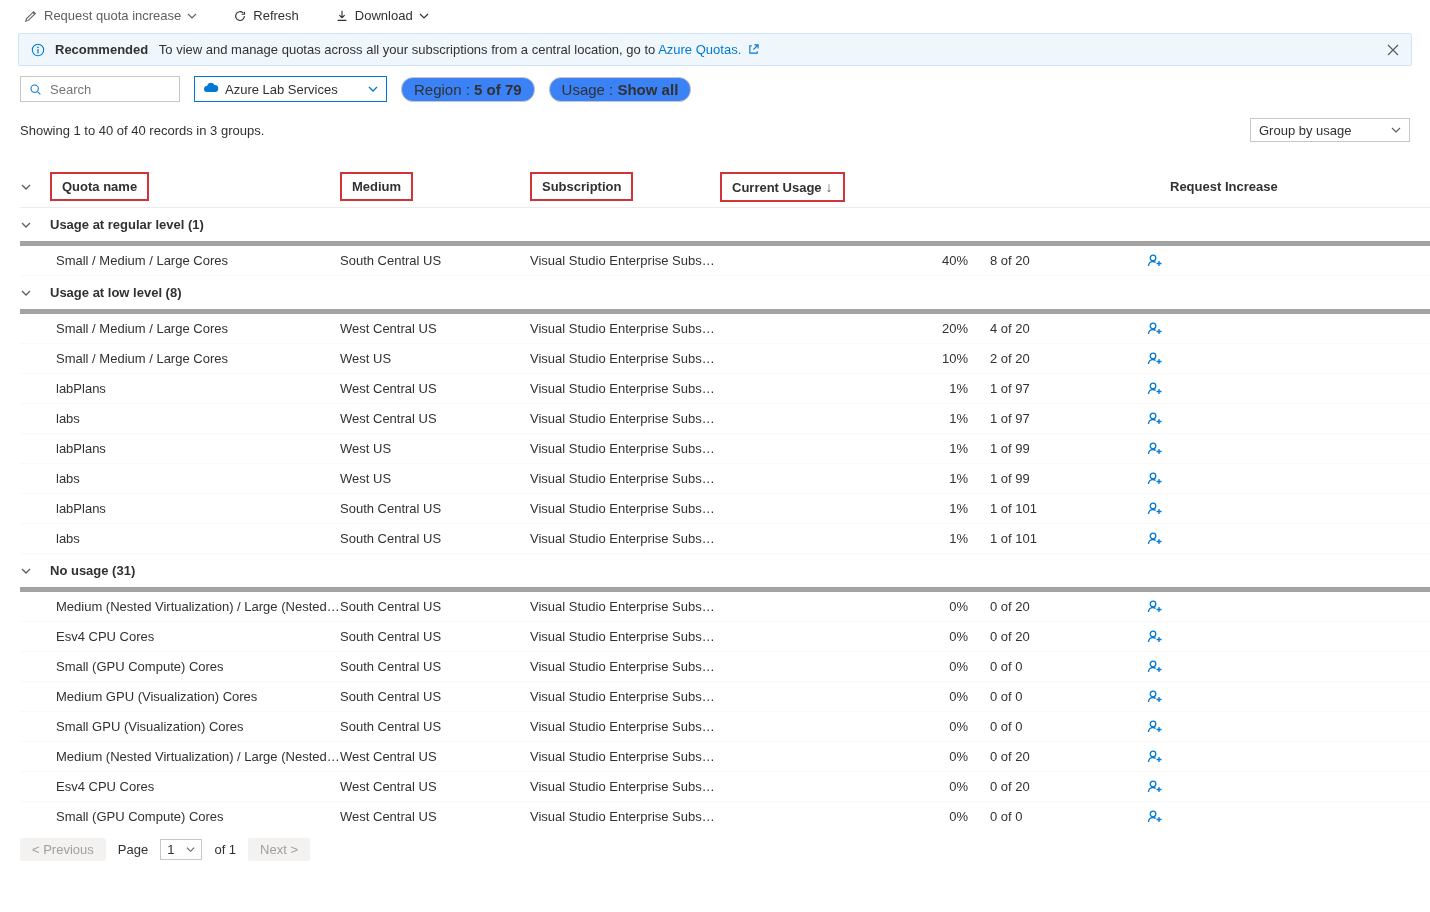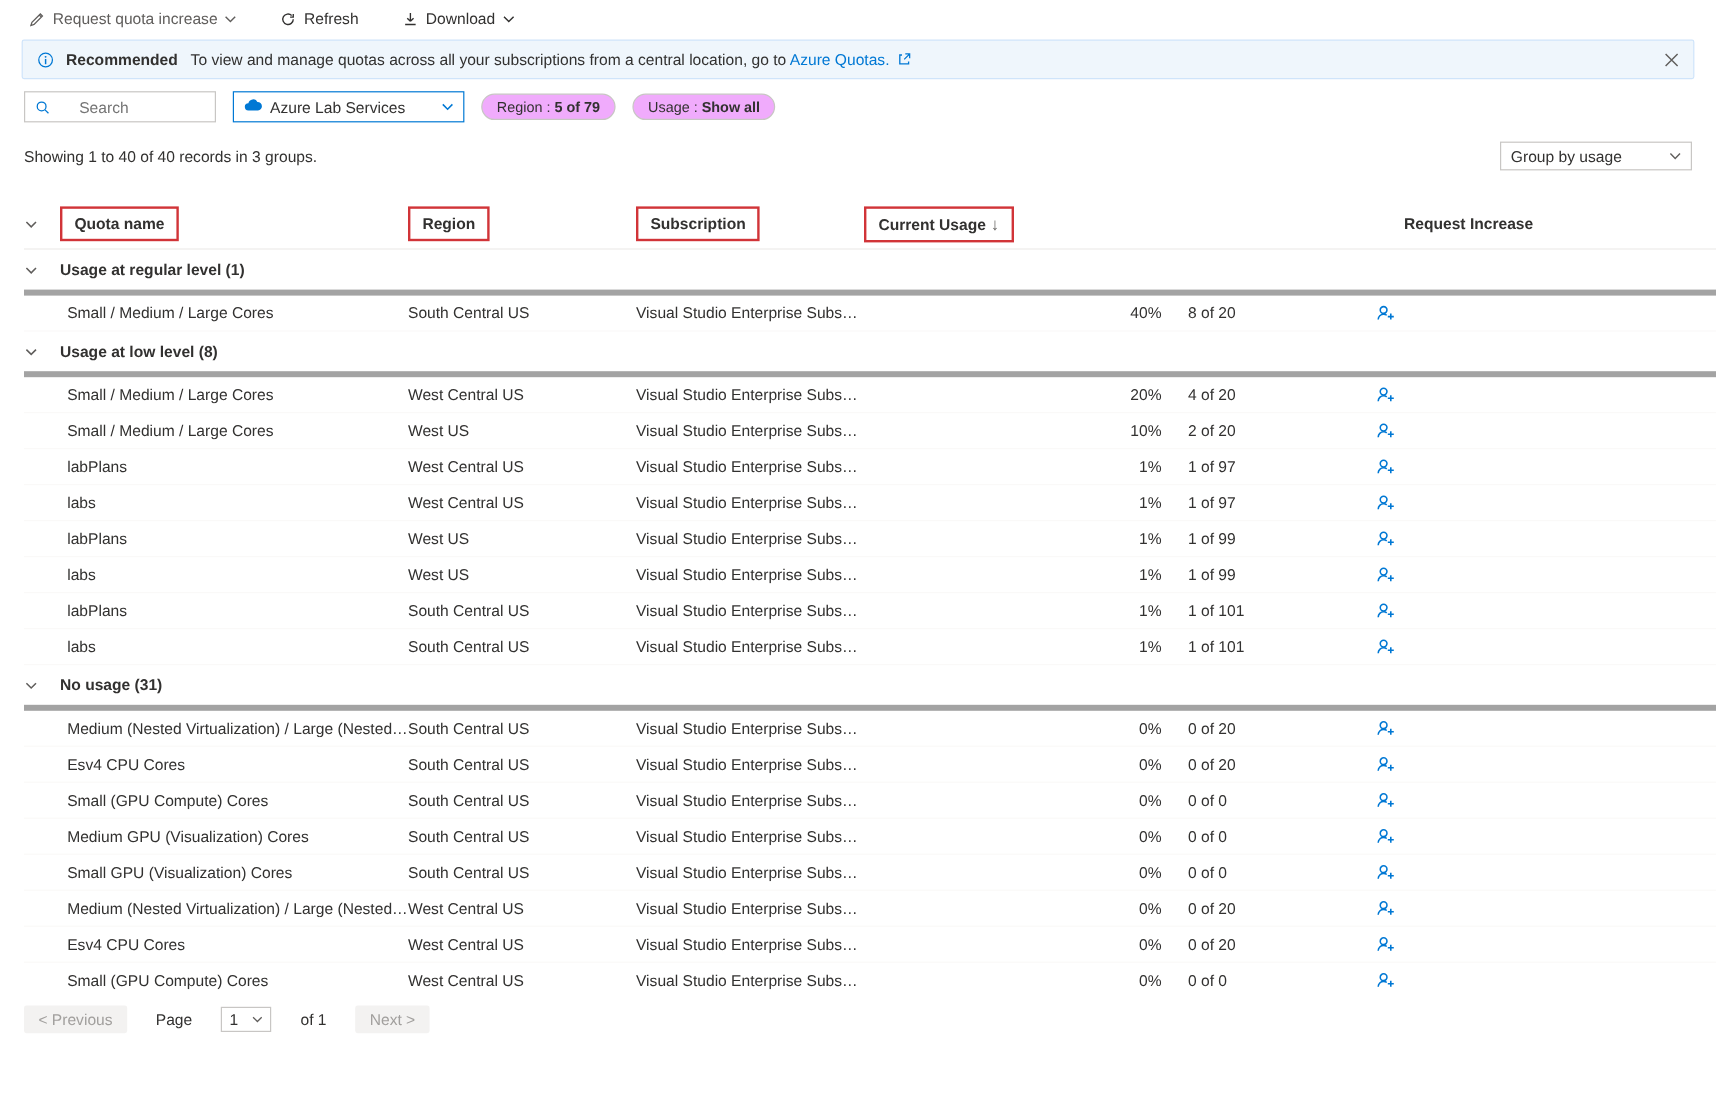--- a/index.html
+++ b/index.html
@@ -42,21 +42,21 @@
     gap: 14px;
     padding: 0 20px 10px 20px;
   }
   .searchbox {
     width: 160px;
     height: 26px;
     border: 1px solid #c8c6c4;
     display: flex;
     align-items: center;
     padding: 0 8px;
-    gap: 24px;
+    gap: 8px;
   }
   .searchbox input {
     border: none;
     outline: none;
     font-size: 13px;
     width: 100%;
     color: #605e5c;
   }
   .provider-select {
     height: 26px;
@@ -65,24 +65,24 @@
     display: flex;
     align-items: center;
     padding: 0 8px;
     gap: 6px;
     color: #0078d4;
     cursor: pointer;
   }
   .provider-select .chev { margin-left: auto; color: #0078d4; }
   .pill {
     border: 1px solid #c8c6c4;
-    background: #f0abfc;
+    background: #3b82f6;
     border-radius: 12px;
     padding: 3px 12px;
-    font-size: 12px;
+    font-size: 15px;
     cursor: pointer;
   }
   .pill b { font-weight: 600; }
   .summary-row {
     display: flex;
     align-items: center;
     padding: 6px 20px 6px 20px;
   }
   .summary-row .grp {
     margin-left: auto;
@@ -145,21 +145,21 @@
   }
   .bar > span {
     position: absolute;
     left:0;top:0;bottom:0;
   }
   .pct { text-align: right; padding-right: 22px; }
   .req-icon { color:#0078d4; cursor:pointer; justify-self:center;}
   .pager {
     display:flex;
     align-items:center;
-    gap:24px;
+    gap:12px;
     padding: 10px 20px;
   }
   .pbtn {
     background:#f3f2f1;
     color:#a19f9d;
     padding: 4px 12px;
     border-radius:2px;
     cursor:pointer;
   }
   .page-sel {
@@ -286,21 +286,21 @@
 </div>
 
 <div class="table-area">
   <div class="thead">
     <span class="th-chev">
       <svg width="12" height="12" viewBox="0 0 12 12">
           <path fill="none" stroke="#605e5c" stroke-width="1.3" d="M2 4l4 4 4-4"></path>
         </svg>
     </span>
     <div><span class="th boxed">Quota name</span></div>
-    <div><span class="th boxed">Region</span></div>
+    <div><span class="th boxed">Medium</span></div>
     <div><span class="th boxed">Subscription</span></div>
     <div><span class="th boxed"><span>Current Usage</span><span class="sort-arrow">↓</span></span></div>
     <div><span class="th">Request Increase</span></div>
   </div>
 
   <div class="body-scroll" id="tbody">
       <div class="group-row">
         <span>
           <svg width="12" height="12" viewBox="0 0 12 12">
             <path fill="none" stroke="#605e5c" stroke-width="1.3" d="M2 4l4 4 4-4"></path>

